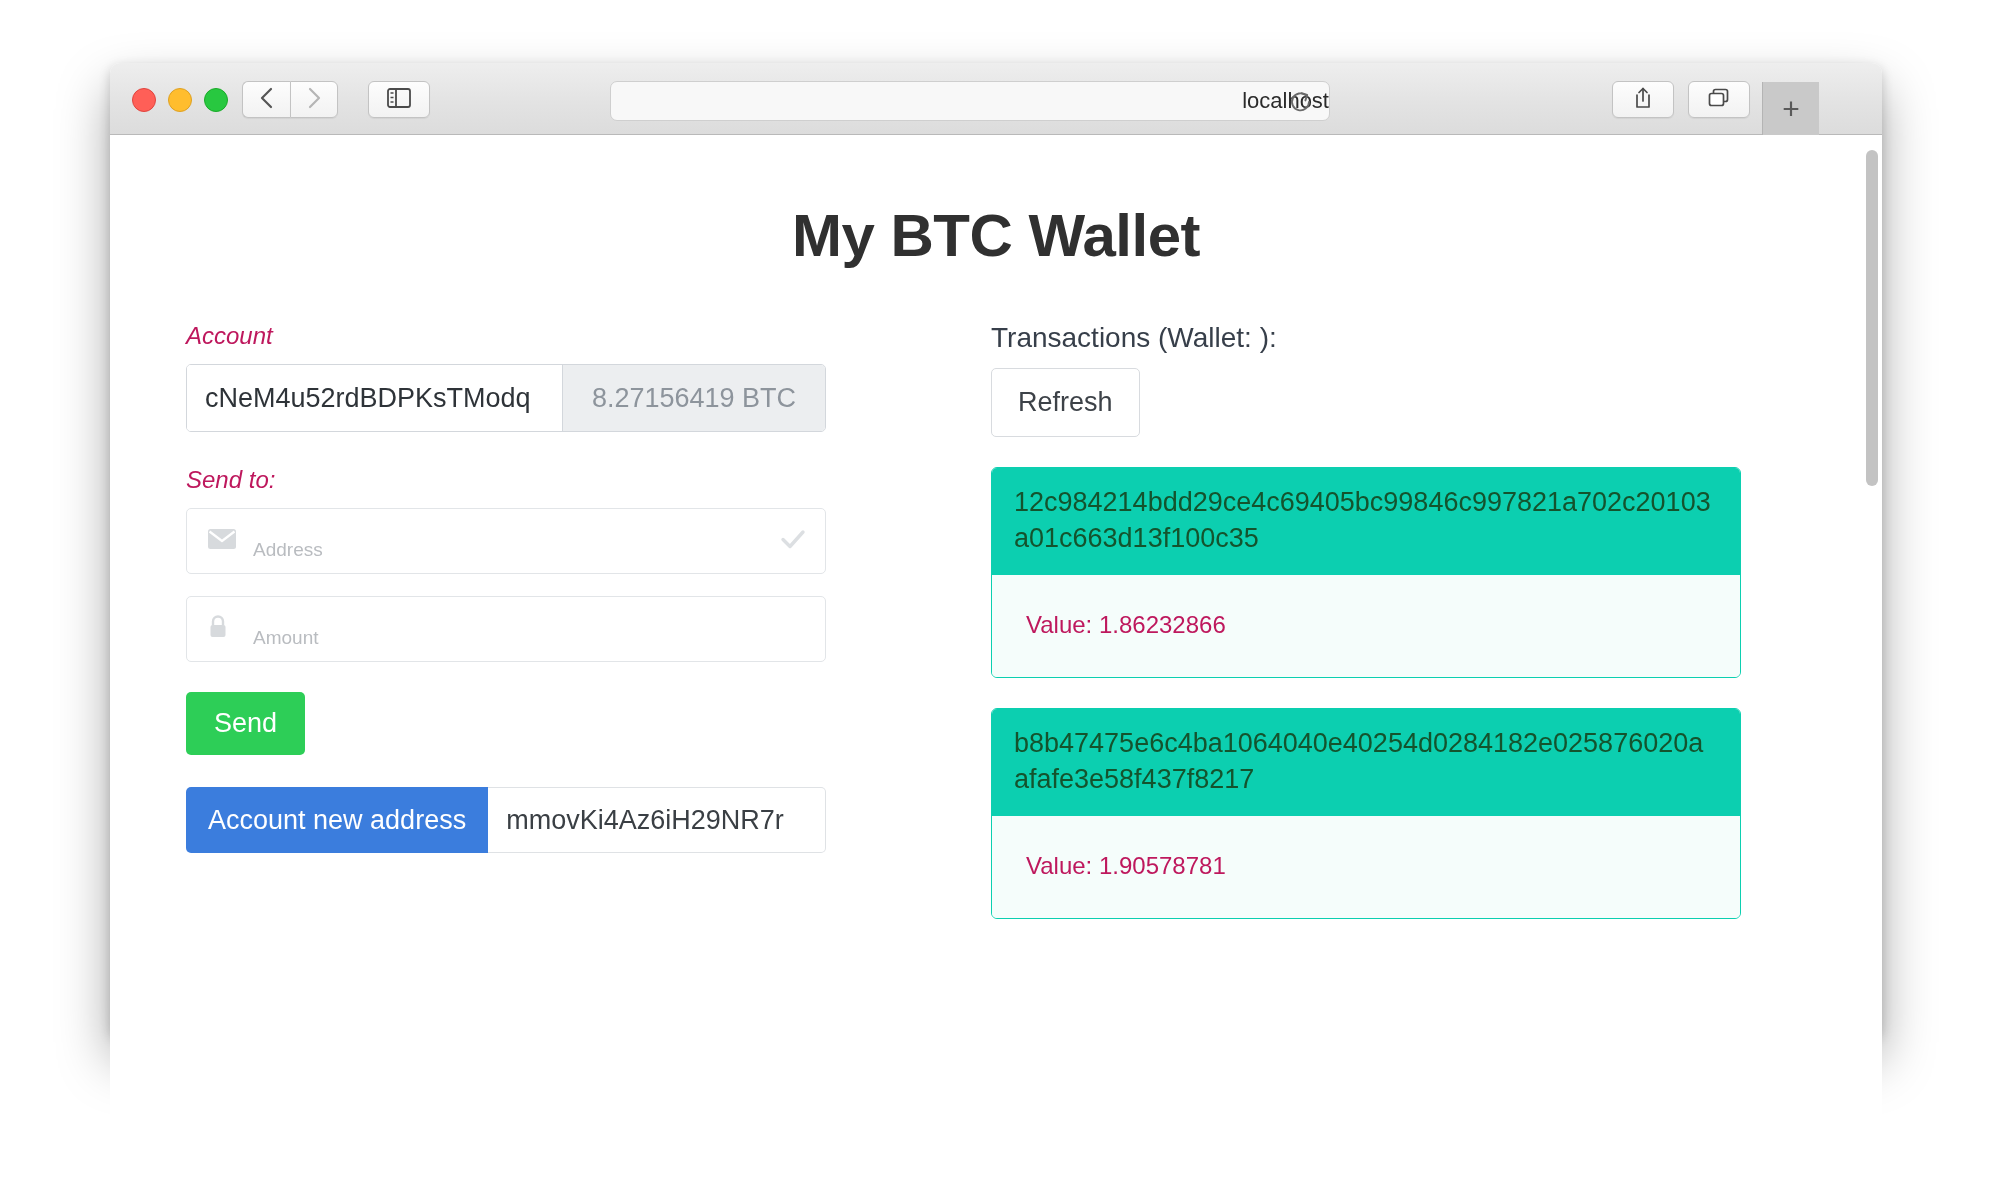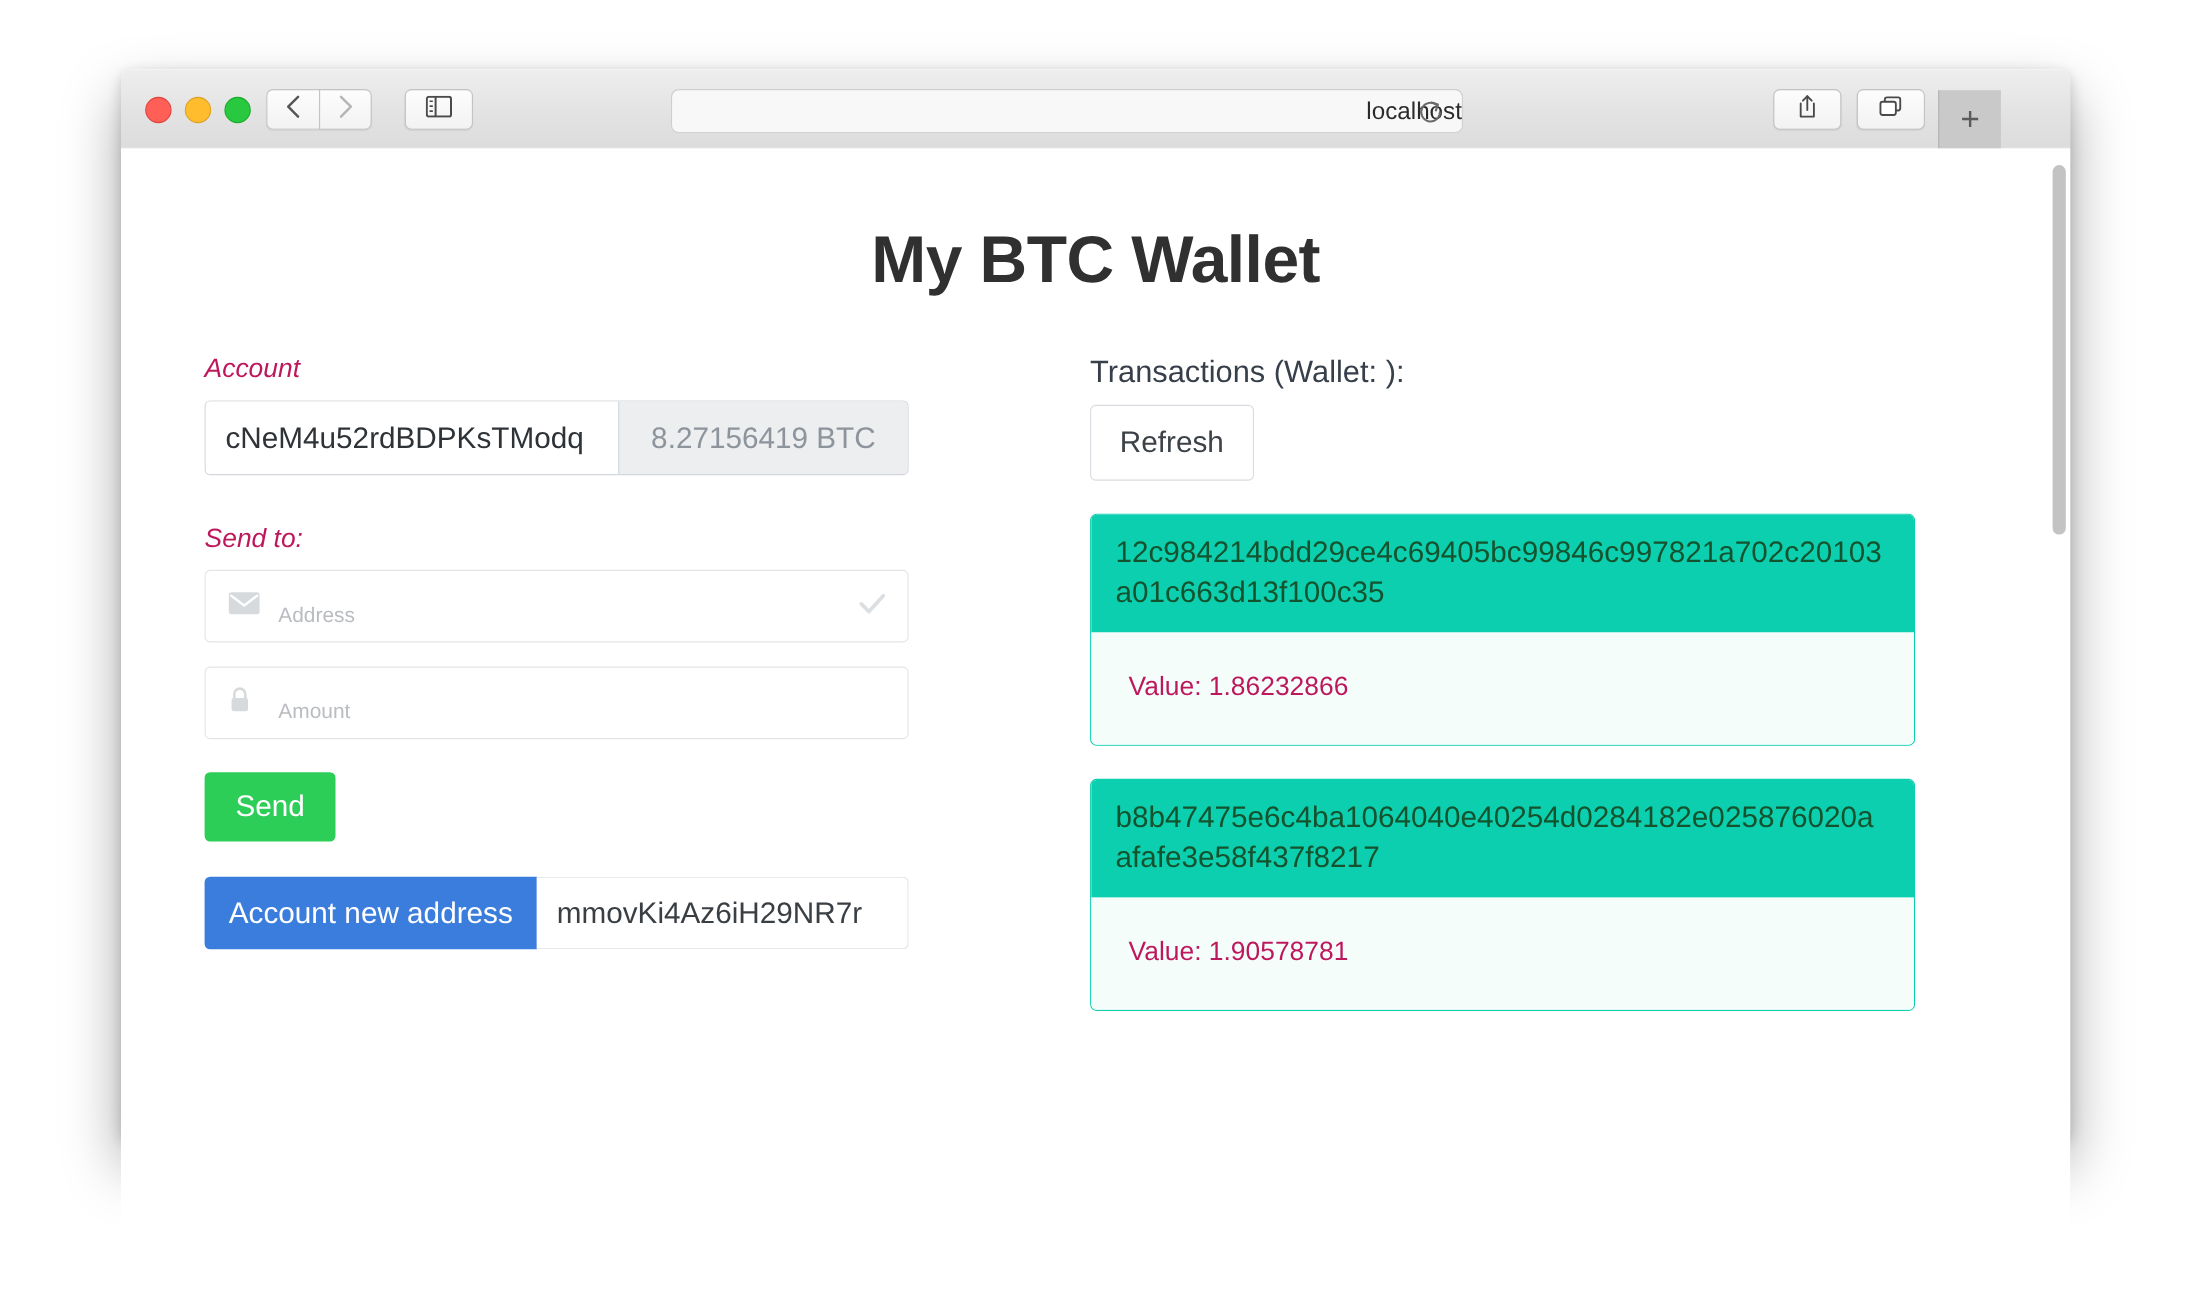--- a/index.html
+++ b/index.html
@@ -175,21 +175,21 @@
     background: #eceef0;
     border-left: 1px solid #d3d7dc;
     display: flex;
     align-items: center;
     justify-content: center;
     font-size: 27px;
     color: #8d949c;
   }
 
   
-  #sendto-label { margin-top: 44px; }
+  #sendto-label { margin-top: 34px; }
 
   .input-row {
     position: relative;
     width: 640px;
     height: 66px;
     border: 1px solid #e2e5e8;
     border-radius: 5px;
     box-sizing: border-box;
     background: #ffffff;
     margin-bottom: 22px;

